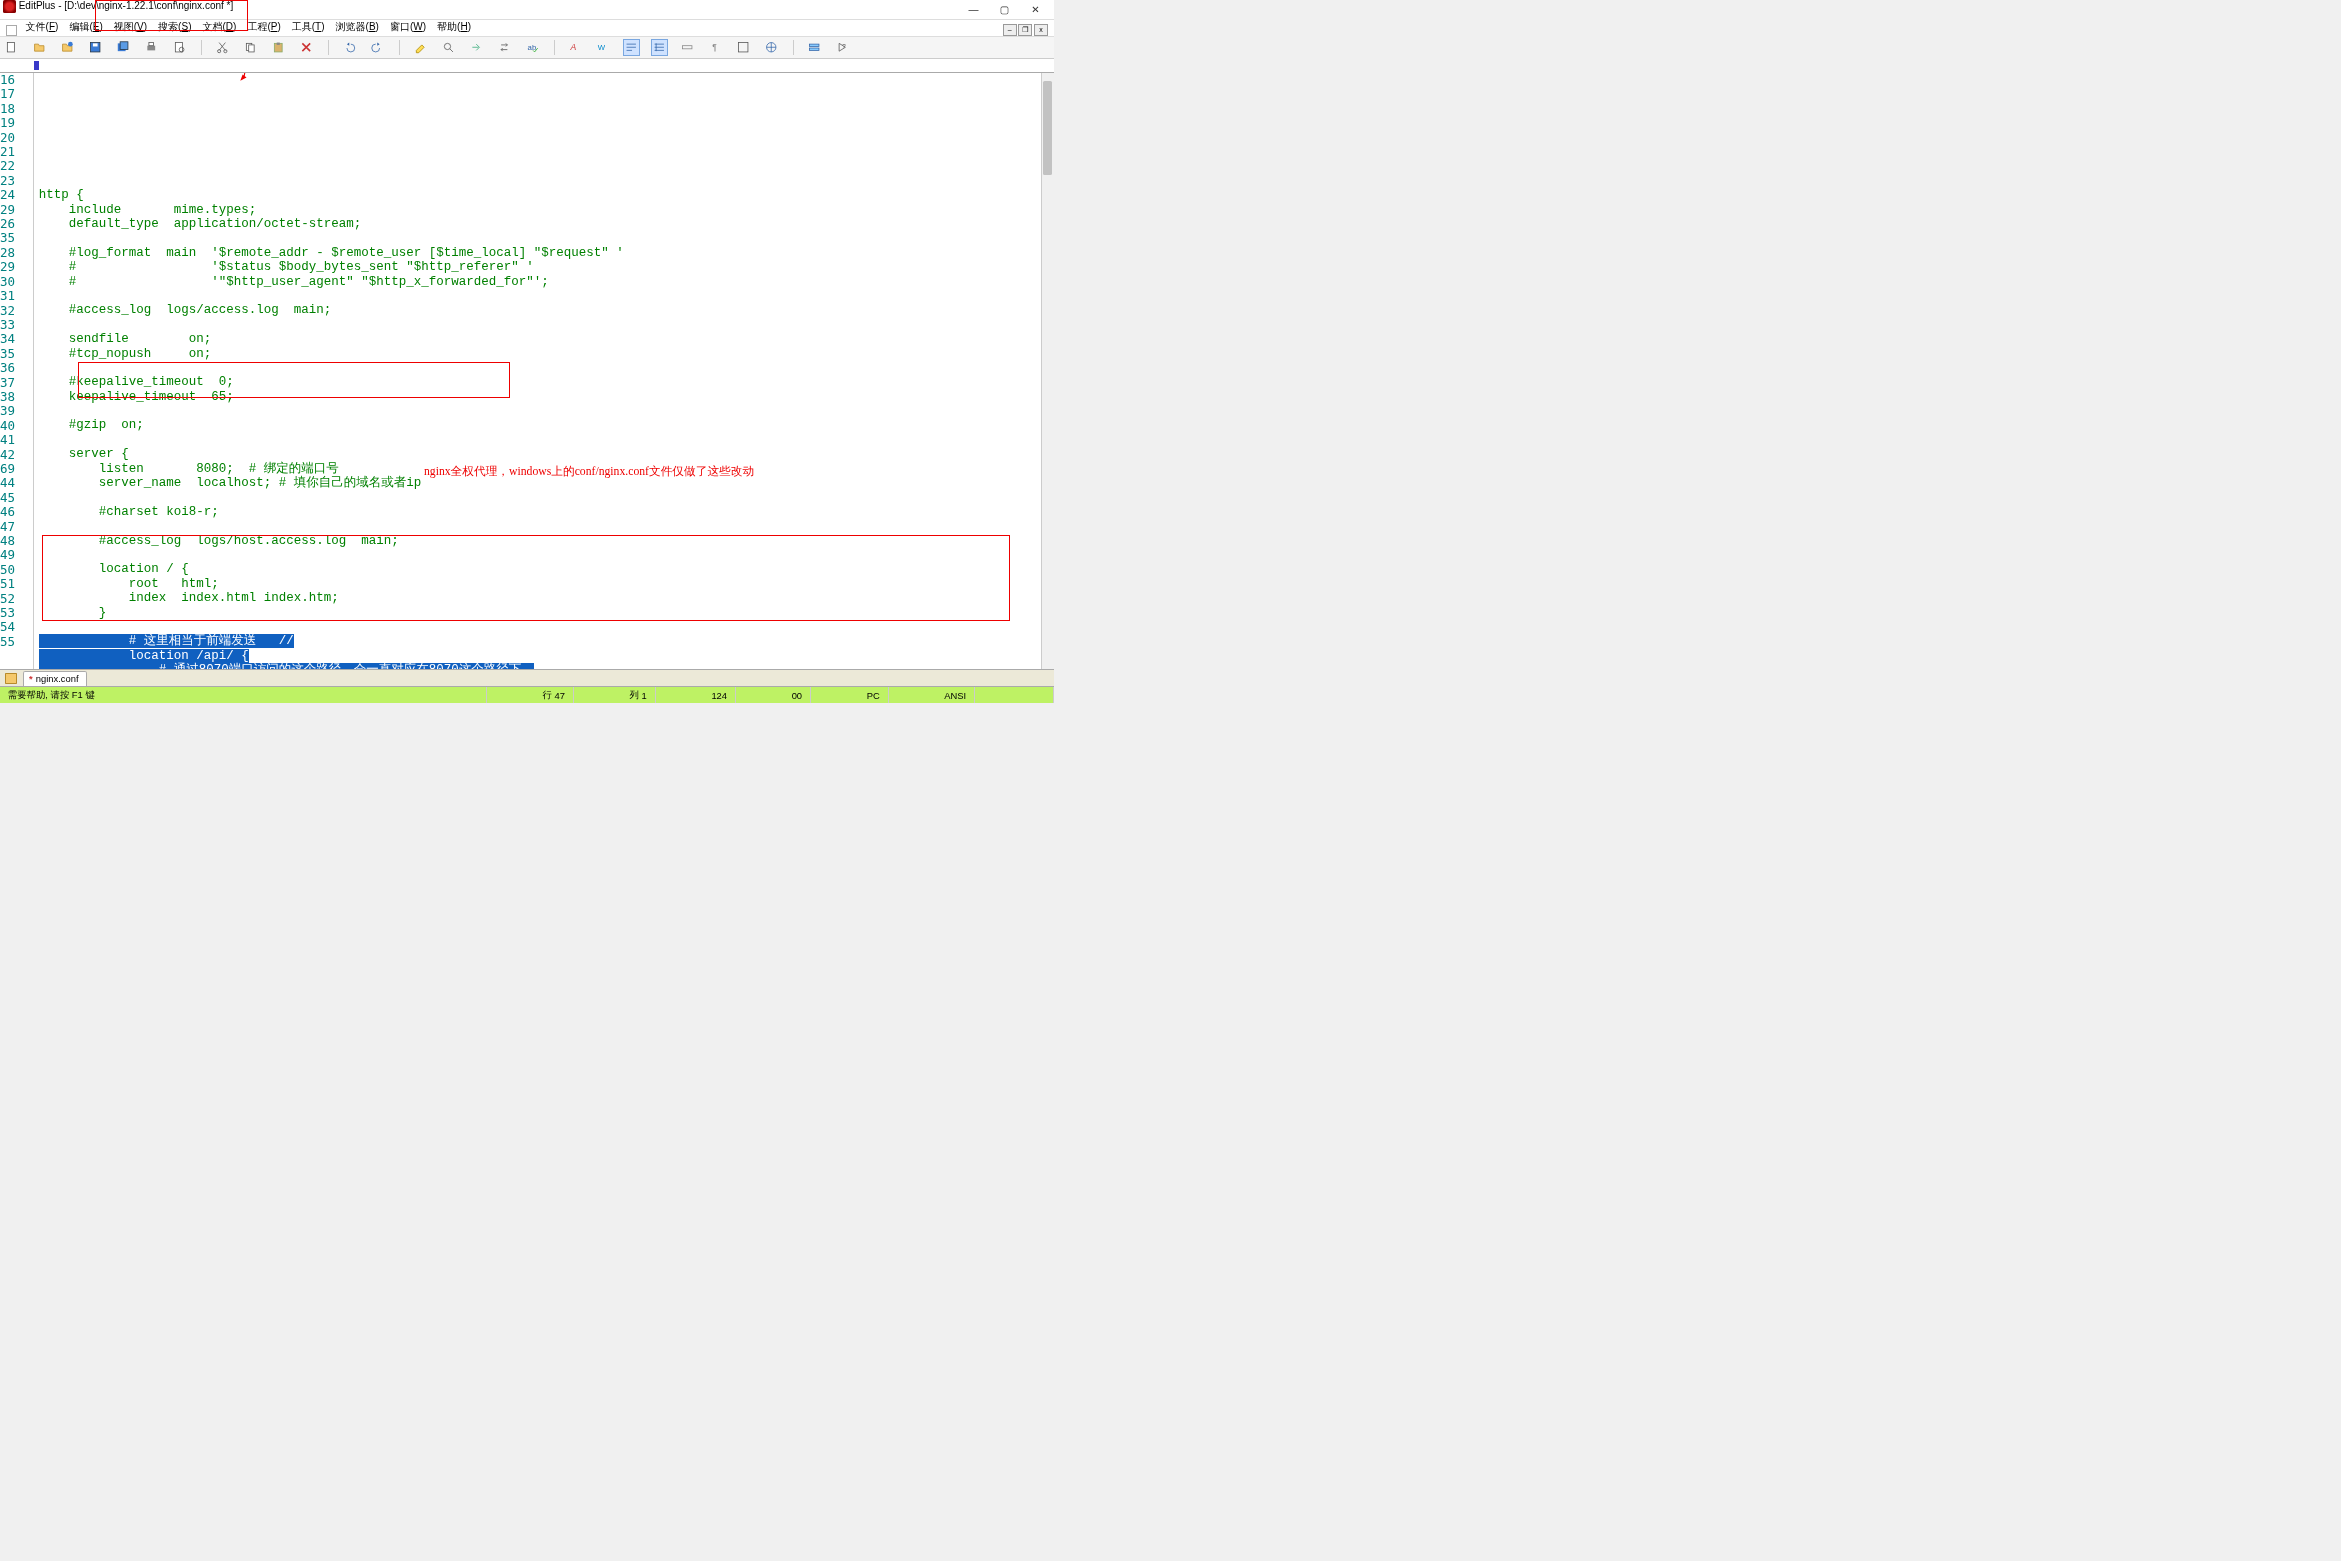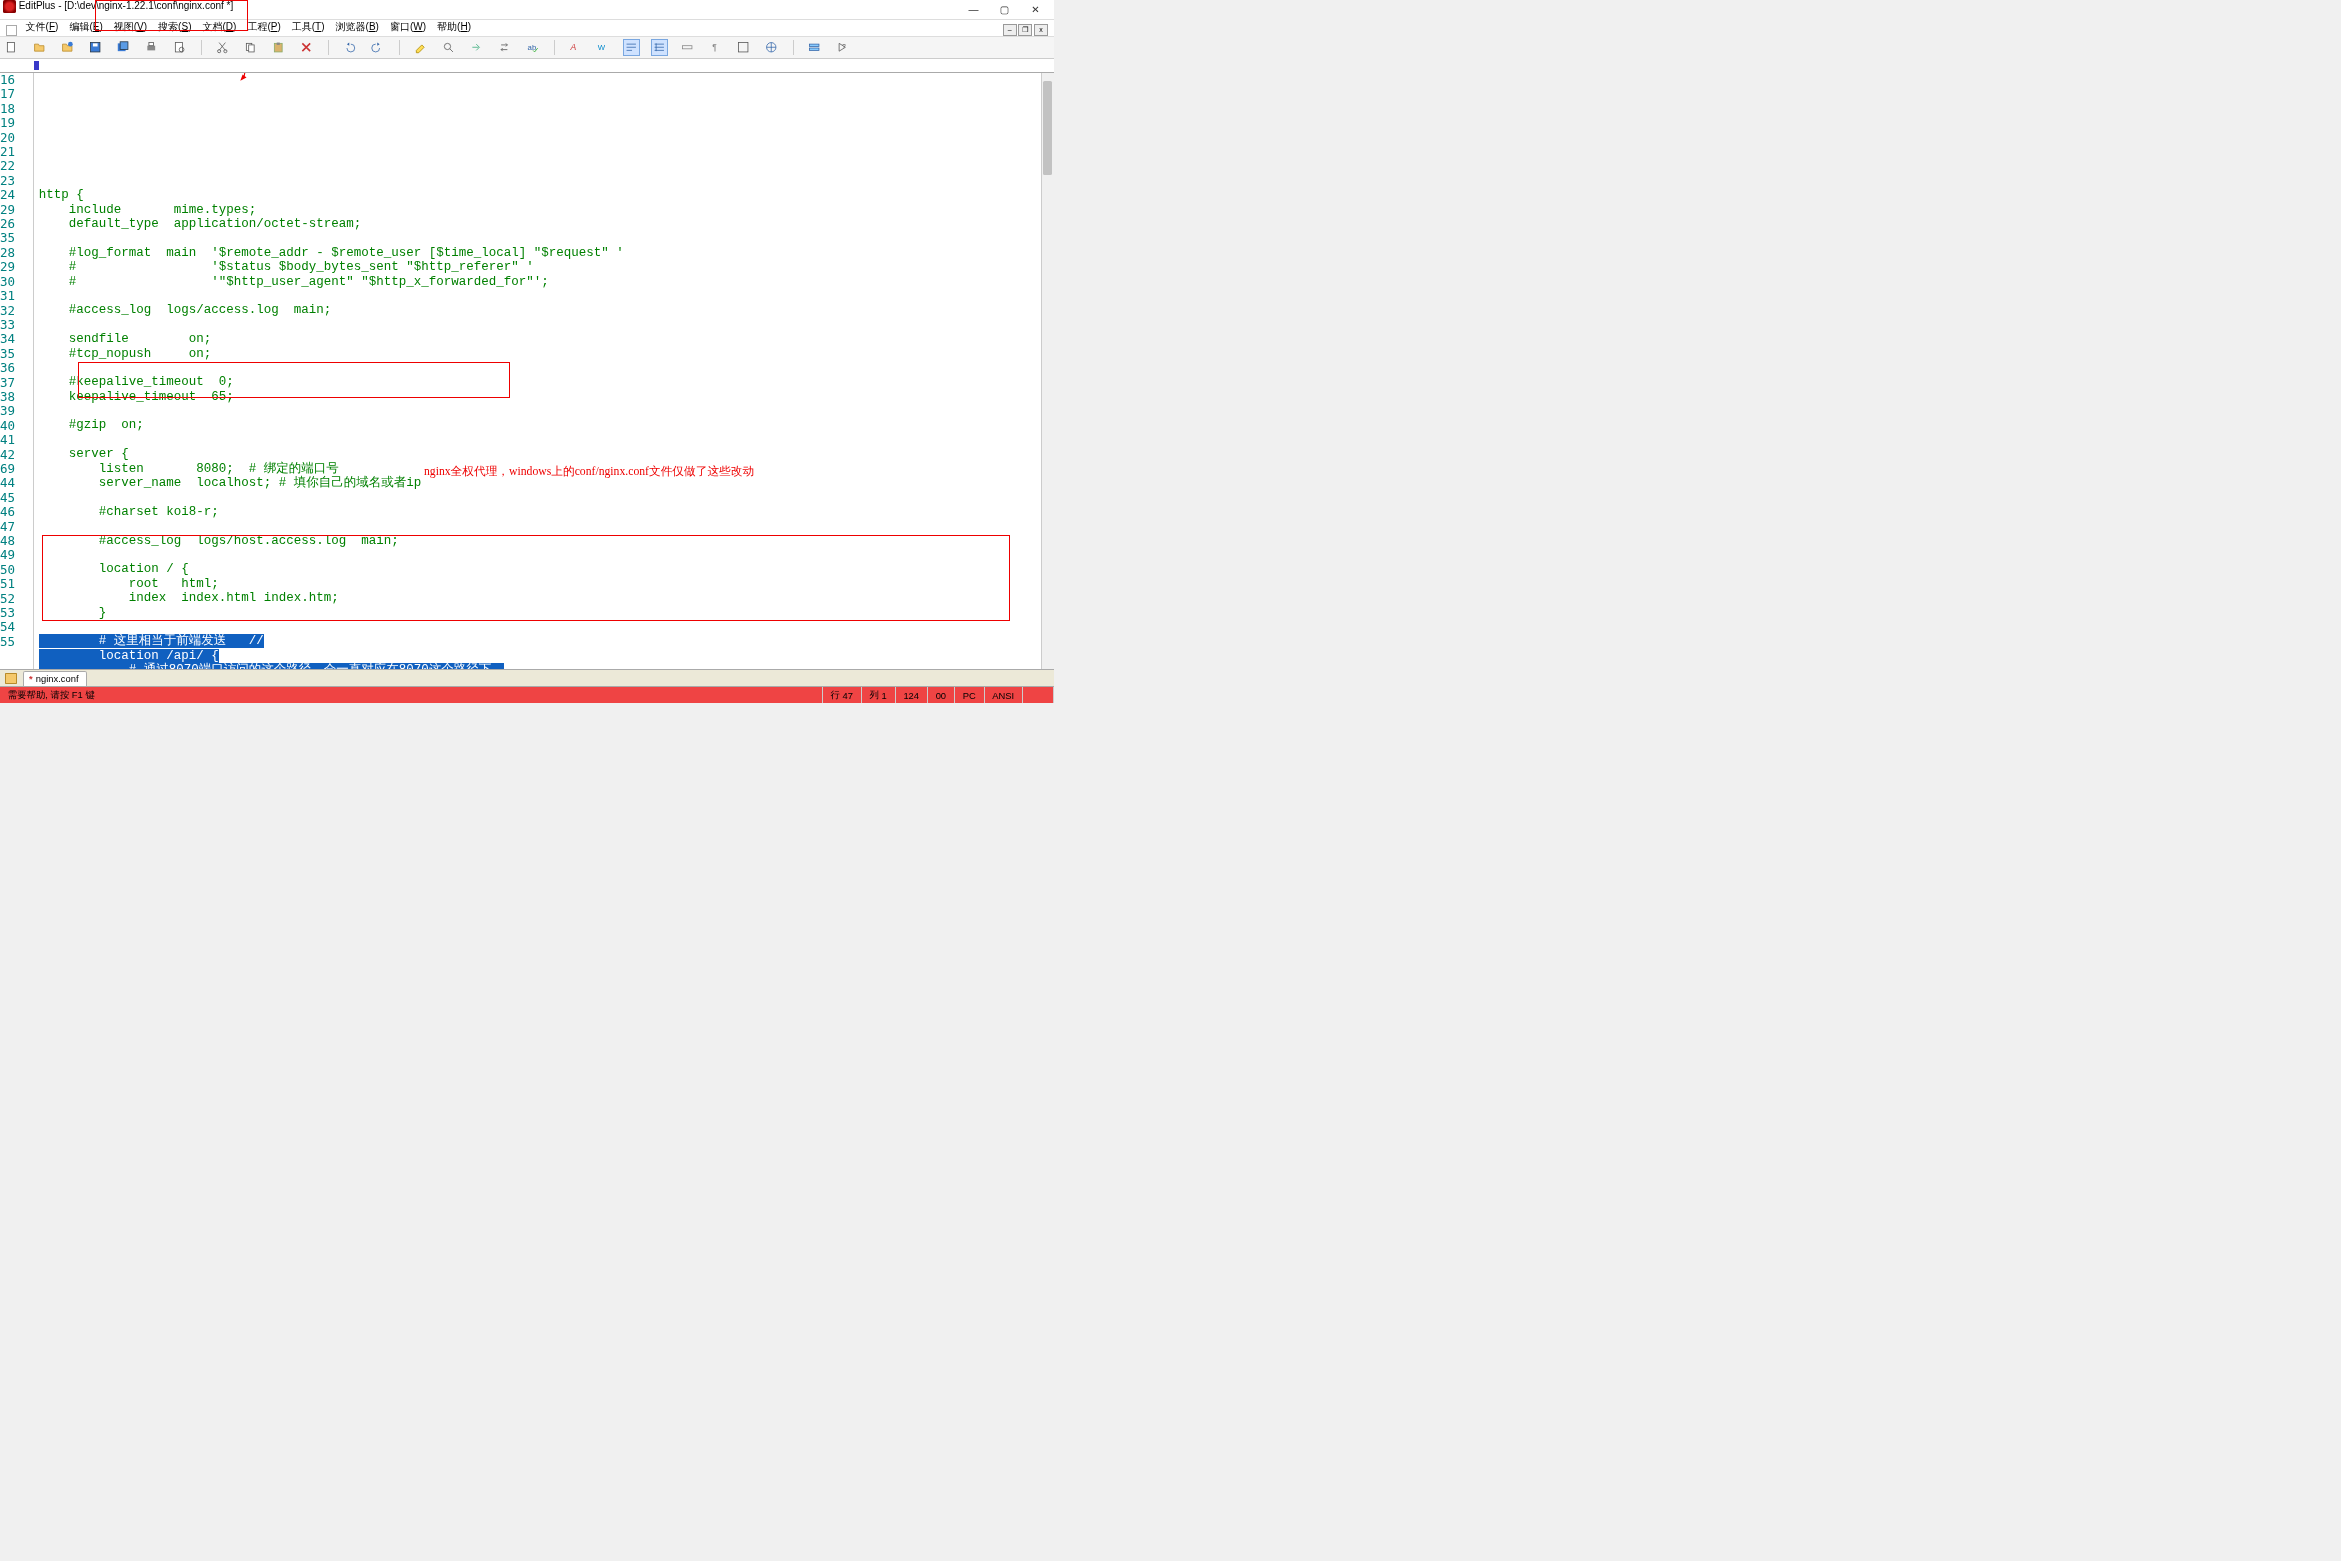--- a/index.html
+++ b/index.html
@@ -61,34 +61,34 @@
     padding-right:18px; line-height:14.4px; user-select:none;
     border-right:0.8px solid #ccc;
   }
   .code {
     flex:1; font-family:"Consolas","Courier New",monospace; font-size:12.5px;
     line-height:14.4px; white-space:pre; position:relative; overflow:hidden;
     padding-left:4.7px;
   }
   .code .line { height:14.4px; }
   .txt { color:#008000; }
-  .sel { background:#1060c0; color:#fff; }
+  .sel { background:#1060c0; color:#fff;padding-left:30px; }
   
   .redbox { position:absolute; border:1.6px solid #e00; pointer-events:none; }
   .redtext { position:absolute; color:#e00; font-size:11.7px; font-family:"Microsoft YaHei"; }
   .redarrow { position:absolute; pointer-events:none; }
   .scrollbar-v { width:13.3px; background:#f0f0f0; border-left:0.8px solid #ccc; position:relative;}
   .scrollbar-v .thumb { position:absolute; left:1.6px; right:1.6px; top:7.8px; height:94px; background:#c2c2c2; border-radius:1.6px;}
   
   .tabstrip { height:17px; background:#ece9d8; display:flex; align-items:flex-end; border-top:0.8px solid #aaa; padding-left:3.1px;}
   .tabstrip .dir-icon { width:12.5px; height:11px; background:#f5c96b; border:0.8px solid #b88b2a; border-radius:0.8px; margin:0 6.2px 1.6px 1.6px;}
   .doctab { background:#fff; border:0.8px solid #aaa; border-bottom:none; padding:1.6px 7.8px 1.6px 4.7px; font-size:9.4px; display:flex; align-items:center; gap:3.1px; border-radius:2.3px 2.3px 0 0;}
   .doctab .dot { color:#c33; font-weight:bold; }
   
-  .statusbar { height:17px; background:#ef4444; border-top:0.8px solid #aaa; display:flex; align-items:center; font-size:9.4px;}
+  .statusbar { height:17px; background:#bef264; border-top:0.8px solid #aaa; display:flex; align-items:center; font-size:9.4px;gap:48px;}
   .statusbar .cell { padding:0 7.8px; border-right:0.8px solid #ccc; height:100%; display:flex; align-items:center;}
   .statusbar .grow { flex:1; }
 </style>
 </head>
 <body>
 
 <div class="titlebar">
   <div class="app-icon"></div>
   <div class="title">EditPlus - [D:\dev\nginx-1.22.1\conf\nginx.conf *]</div>
   <div class="spacer"></div>

